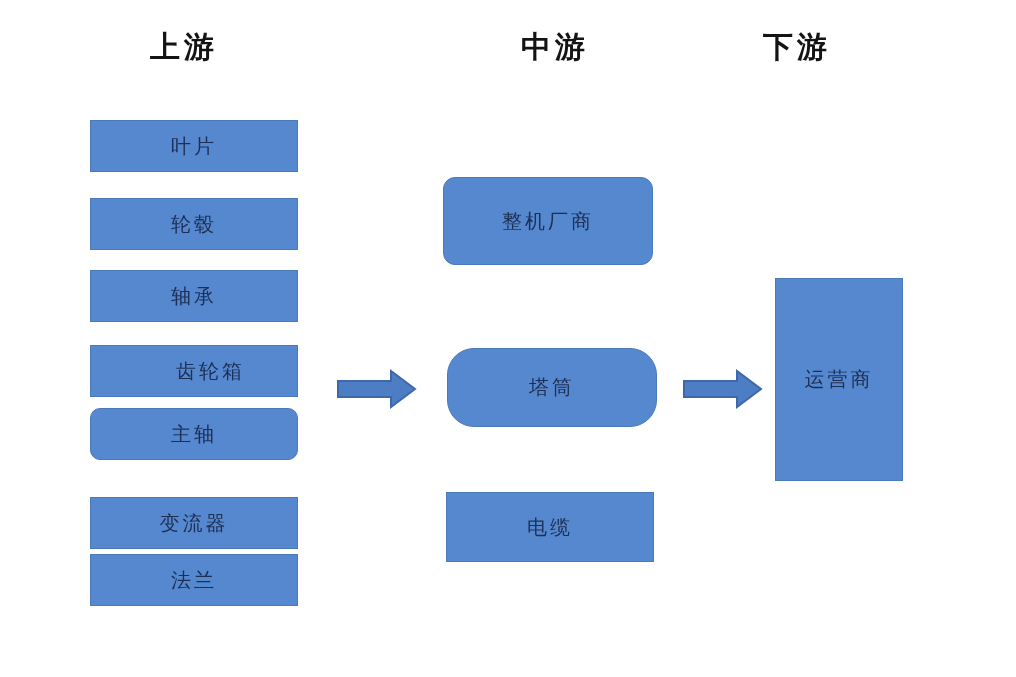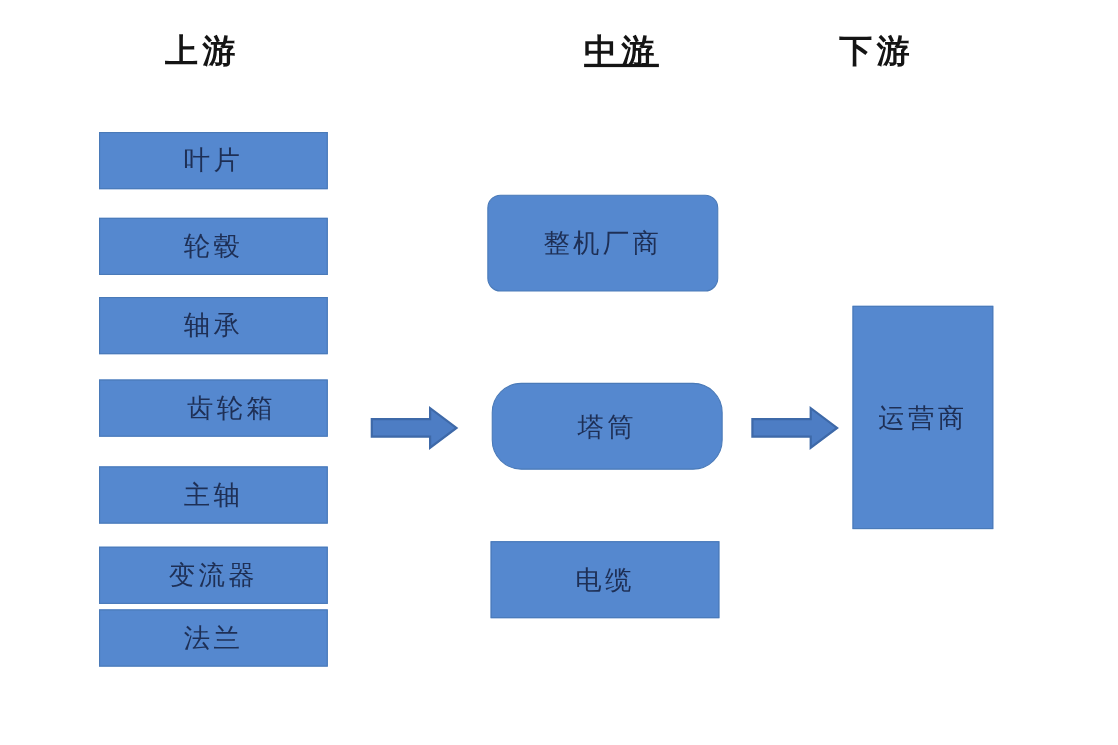--- a/index.html
+++ b/index.html
@@ -22,44 +22,44 @@
     height: 36px;
     line-height: 36px;
     text-align: center;
     font-family: "Liberation Serif", serif;
     font-weight: bold;
     font-size: 30px;
     letter-spacing: 4px;
     color: var(--header-text, #141414);
   }
   .h1 { left: 114px; width: 140px; }
-  .h2 { left: 495px; width: 140px; text-decoration: underline; }
+  .h2 { left: 485px; width: 140px; }
   .h3 { left: 727px; width: 140px; }
 
   
   .node {
     position: absolute;
     box-sizing: border-box;
     background: var(--box-fill, #5588cf);
     border: 1px solid var(--box-border, #4a7ab8);
     display: flex;
     align-items: center;
     justify-content: center;
     font-family: "Liberation Serif", serif;
-    font-size: 24px;
+    font-size: 20px;
     letter-spacing: 3px;
     color: var(--box-text, #1e2f55);
   }
   
   .up { left: 90px; width: 208px; height: 52px; }
   .u1 { top: 120px; }
   .u2 { top: 198px; }
   .u3 { top: 270px; }
   .u4 { top: 345px; padding-left: 33px; }
-  .u5 { top: 424px; }
+  .u5 { top: 408px; border-radius: 10px; }
   .u6 { top: 497px; }
   .u7 { top: 554px; }
   
   .m1 { left: 443px; top: 177px; width: 210px; height: 88px; border-radius: 12px; }
   .m2 { left: 447px; top: 348px; width: 210px; height: 79px; border-radius: 27px; }
   .m3 { left: 446px; top: 492px; width: 208px; height: 70px; font-family: Liberation Serif, serif; }
   
   .d1 { left: 775px; top: 278px; width: 128px; height: 203px; }
 
   

